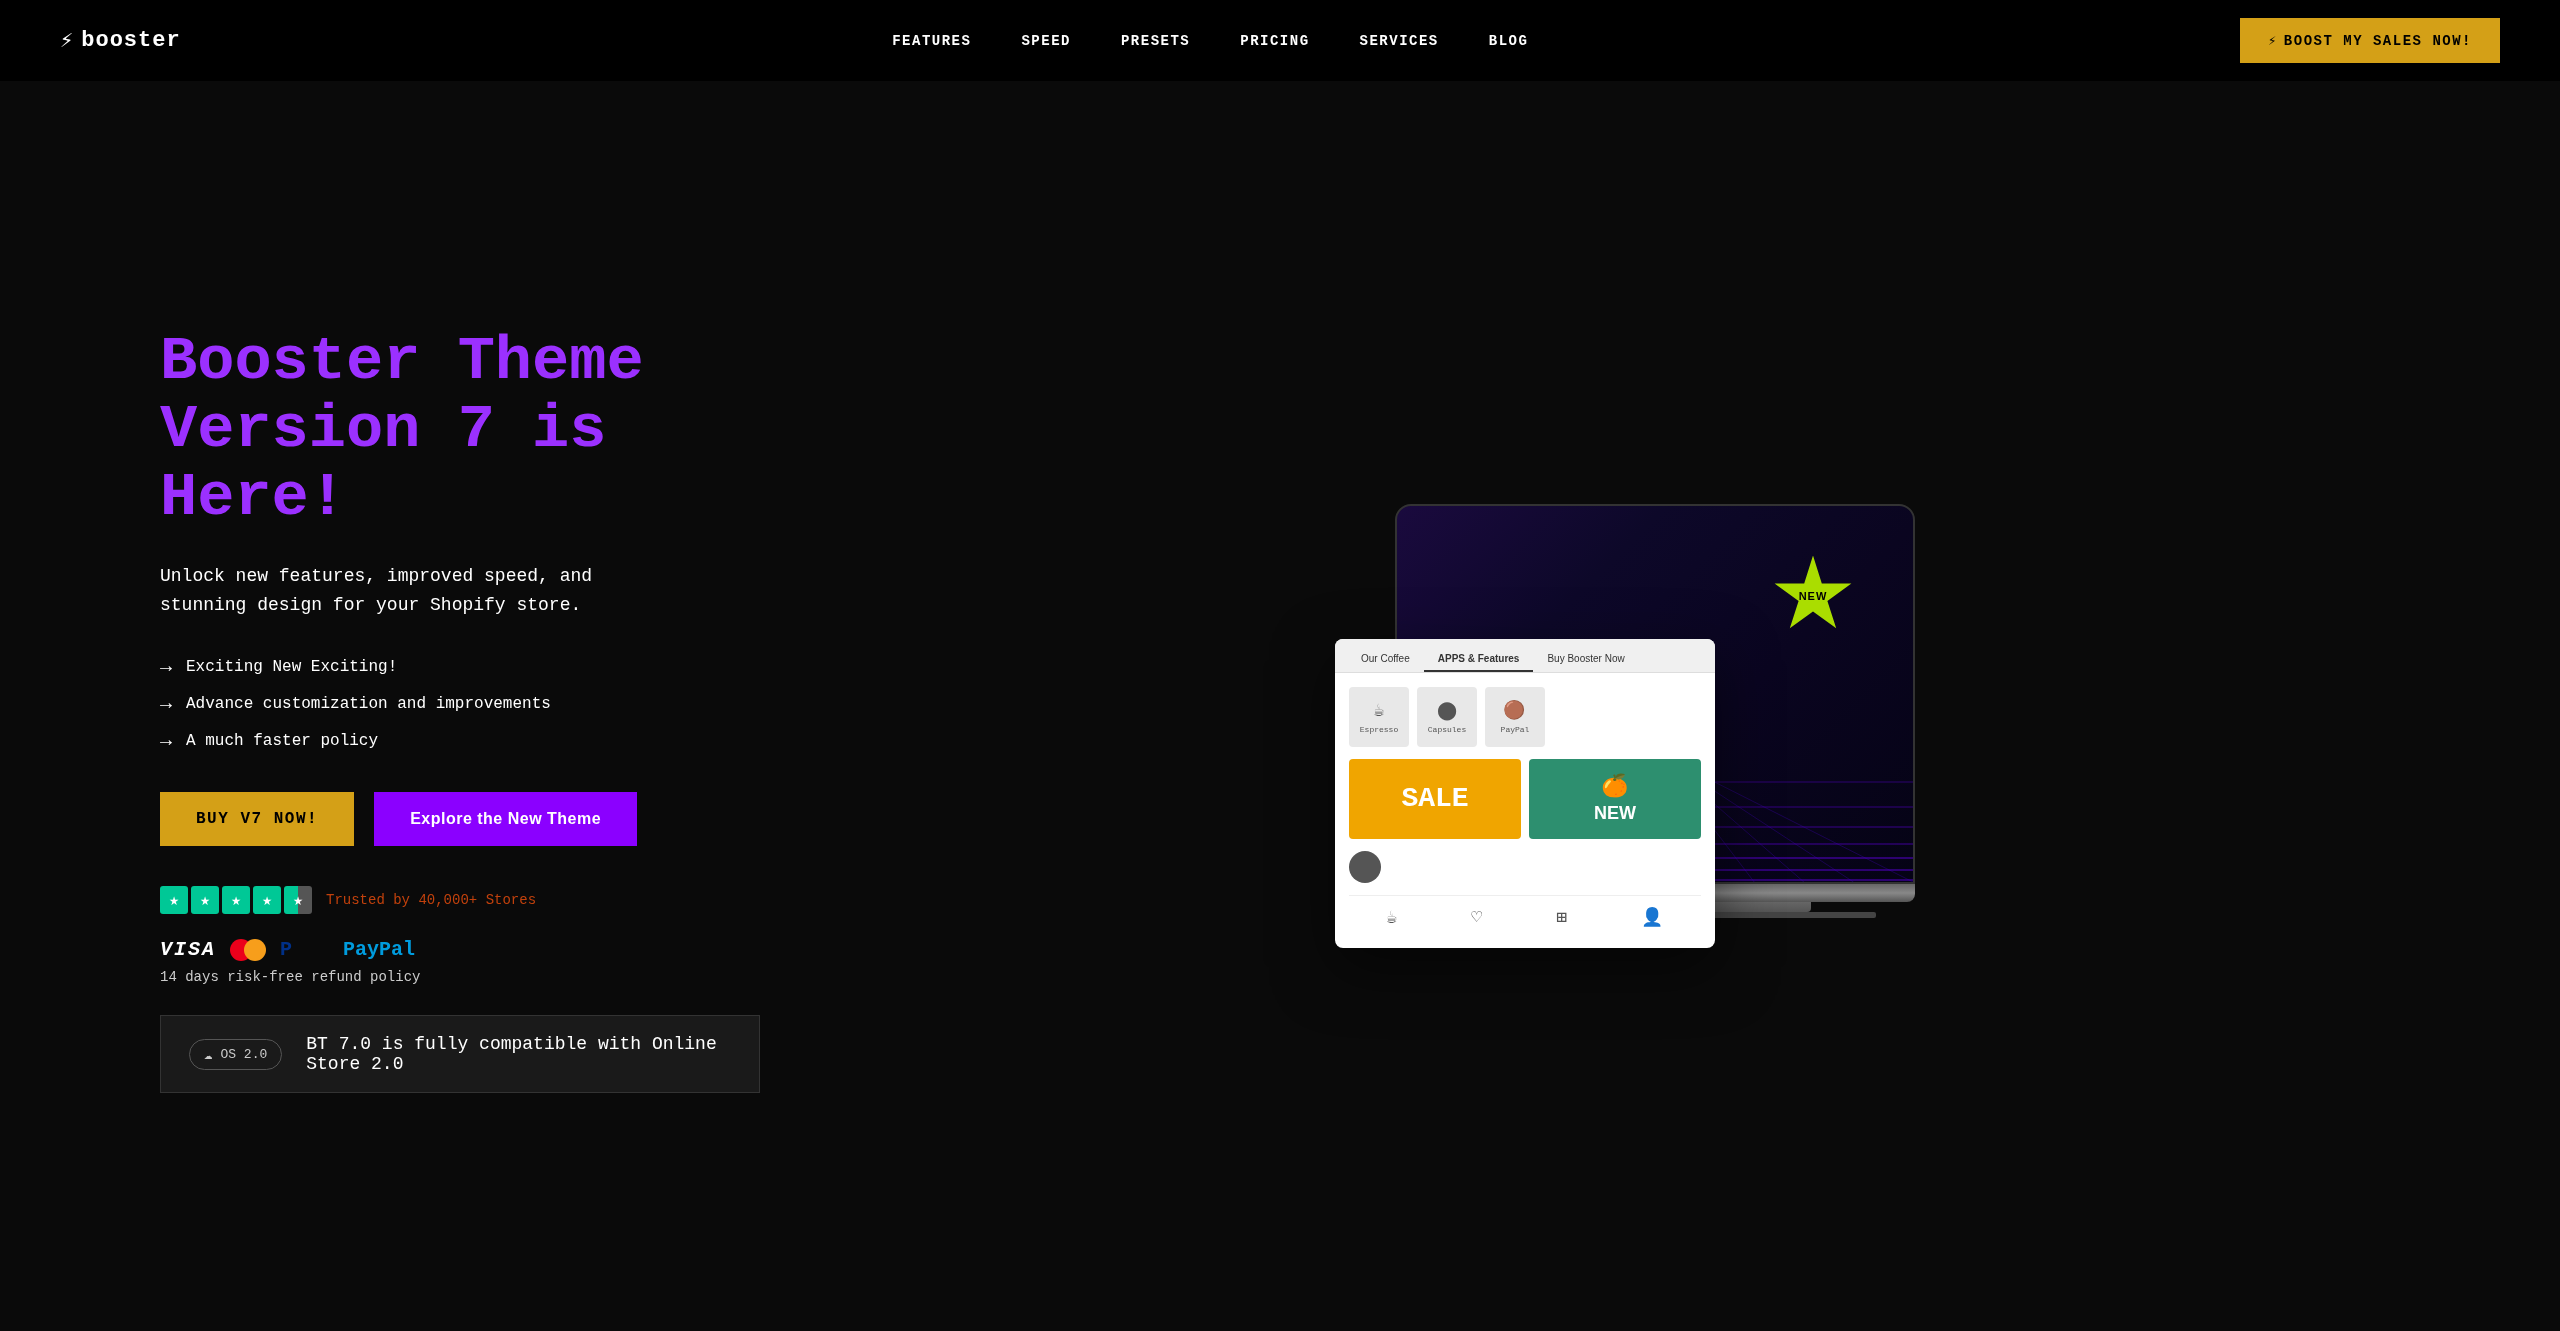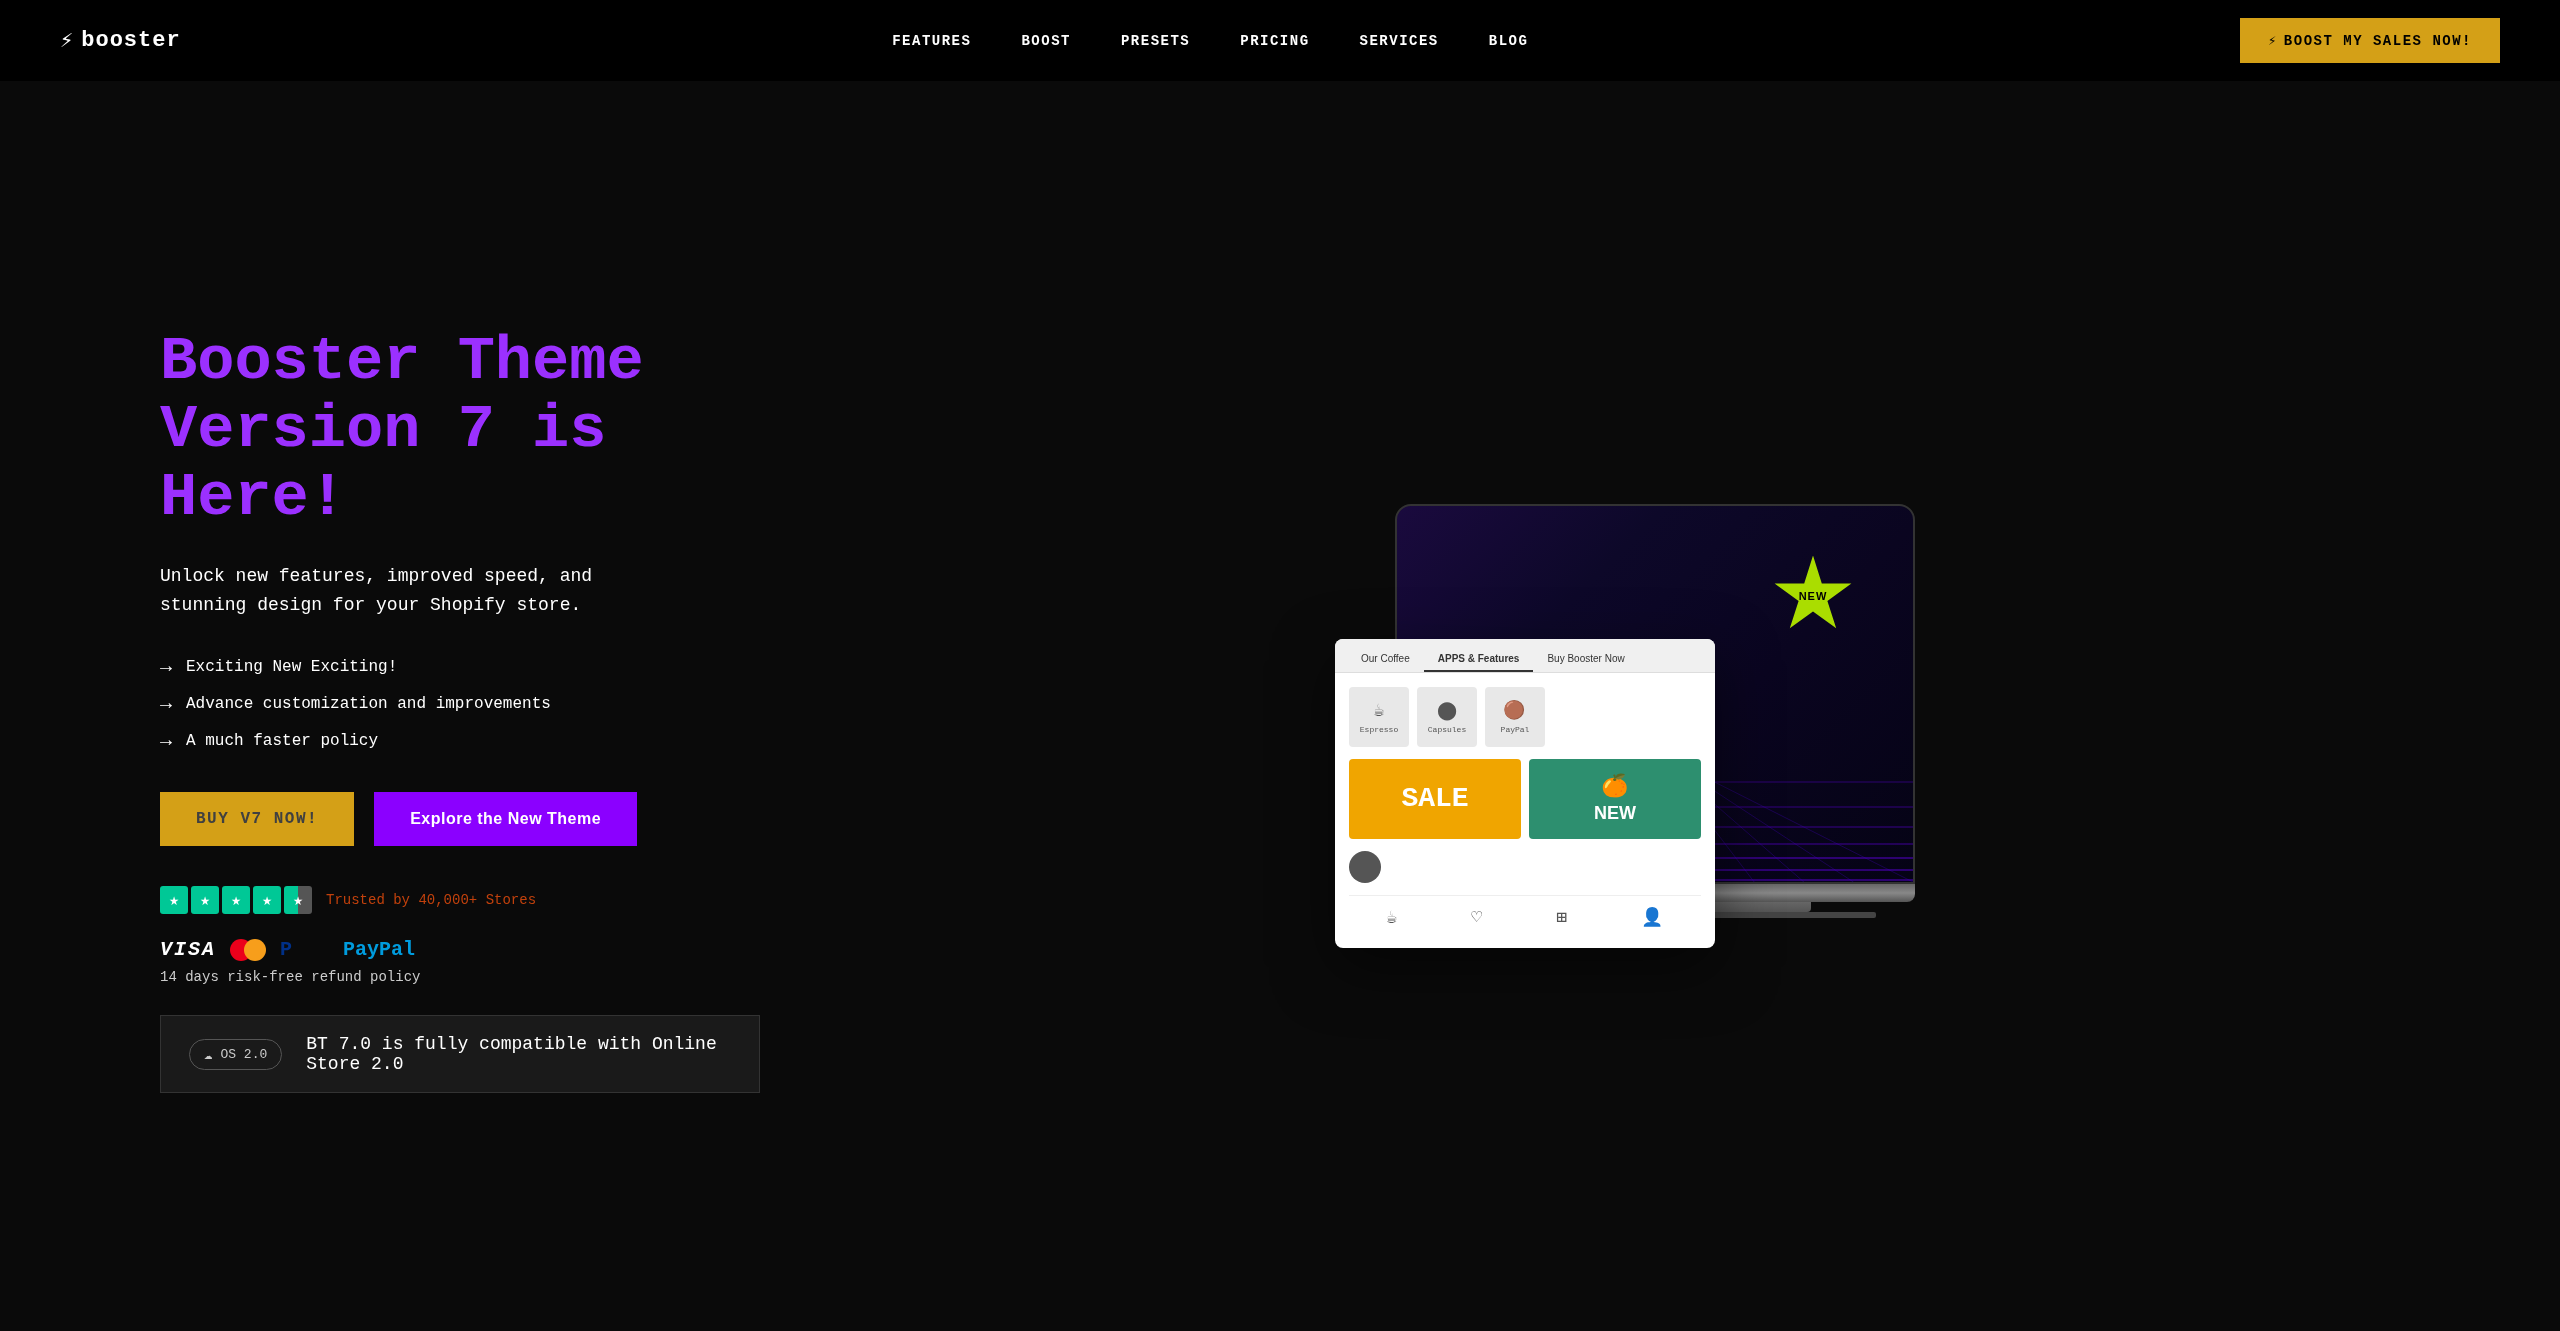--- a/index.html
+++ b/index.html
@@ -128,21 +128,21 @@
 
     .btn-group {
       display: flex;
       gap: 20px;
       margin-bottom: 40px;
       align-items: center;
     }
 
     .btn-buy {
       background-color: #d4a017;
-      color: #404040;
+      color: #000000;
       border: none;
       padding: 18px 36px;
       font-size: 16px;
       font-weight: 900;
       letter-spacing: 1.5px;
       cursor: pointer;
       font-family: 'Courier New', Courier, monospace;
     }
 
     .btn-explore {
@@ -557,21 +557,21 @@
 <body>
 
 <nav class="navbar">
   <div class="logo-area">
     <span class="logo-icon">⚡</span>
     <span class="logo-text">booster</span>
   </div>
 
   <ul class="nav-links">
     <li><a>FEATURES</a></li>
-    <li><a>BOOST</a></li>
+    <li><a>SPEED</a></li>
     <li><a>PRESETS</a></li>
     <li><a>PRICING</a></li>
     <li><a>SERVICES</a></li>
     <li><a>BLOG</a></li>
   </ul>
 
   <button class="cta-button">
     <span>⚡</span>
     <span>BOOST MY SALES NOW!</span>
   </button>

